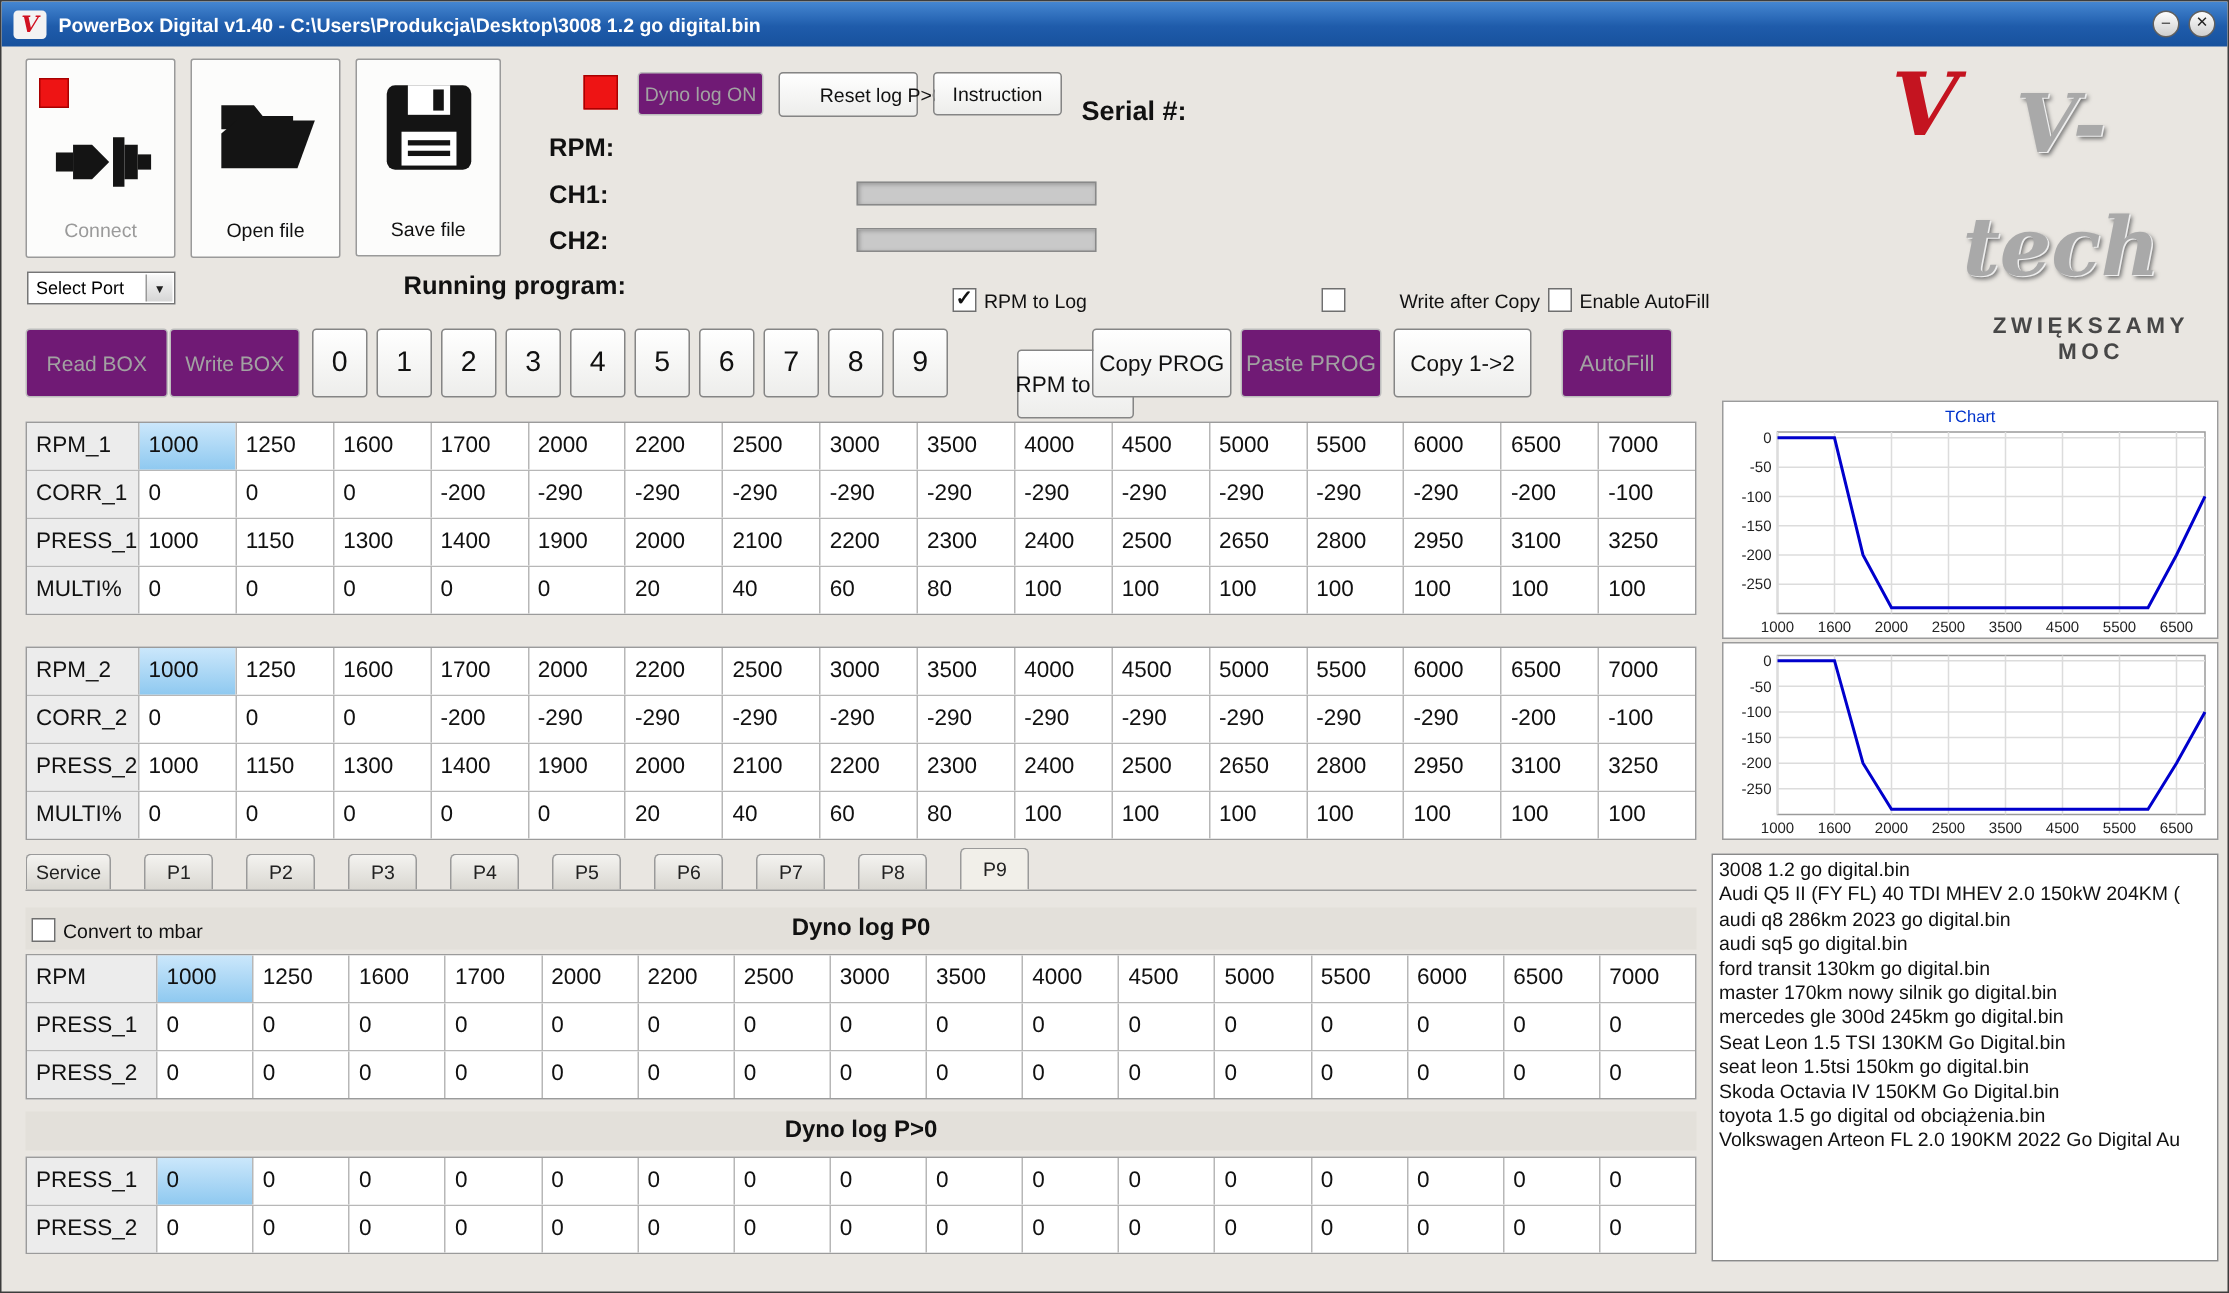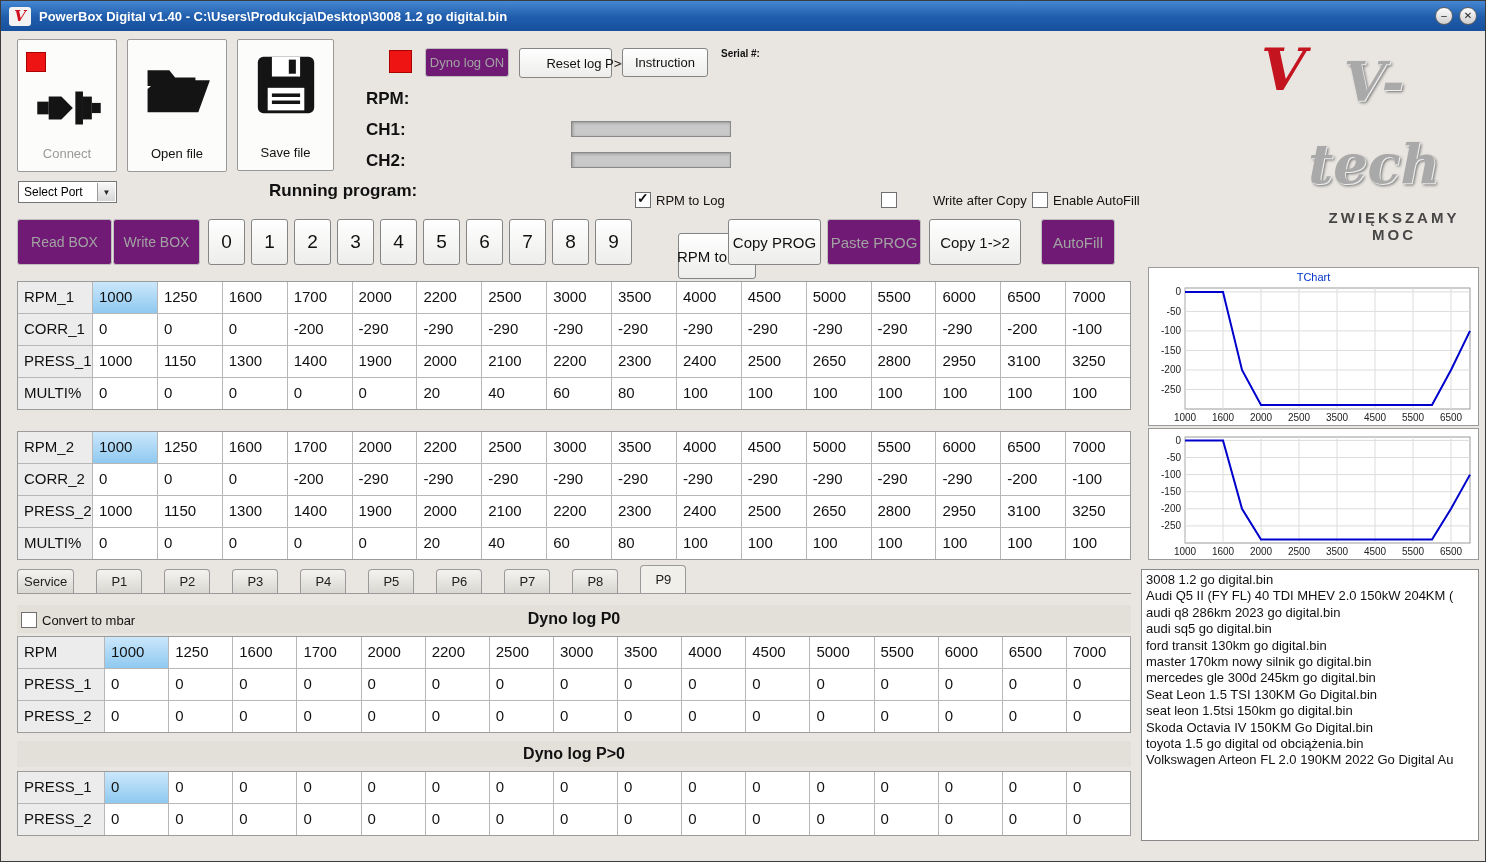--- a/index.html
+++ b/index.html
@@ -132,21 +132,21 @@
         <rect x="12" y="33" width="20" height="2.5" fill="#141414"></rect>
       </svg>
     </div>
     <div class="abs big-btn-label" style="left:0;right:0;bottom:10px;color:#111;">Save file</div>
   </div>
 
   <div class="abs red-ind" style="left:388px;top:49px;width:23px;height:23px;"></div>
   <div class="abs btn disabled" style="left:424px;top:47px;width:84px;height:29px;">Dyno log ON</div>
   <div class="abs btn" style="left:518px;top:47px;width:93px;height:30px;padding-left:44px;">Reset log P&gt;0</div>
   <div class="abs btn" style="left:621px;top:47px;width:86px;height:29px;">Instruction</div>
-  <div class="abs bold-label" style="left:720px;top:47px;font-size:10px;">Serial #:</div>
+  <div class="abs bold-label" style="left:720px;top:63px;font-size:18px;">Serial #:</div>
 
   <div class="abs bold-label" style="left:365px;top:88px;font-size:17px;">RPM:</div>
   <div class="abs bold-label" style="left:365px;top:119px;font-size:17px;">CH1:</div>
   <div class="abs bold-label" style="left:365px;top:150px;font-size:17px;">CH2:</div>
   <div class="abs pbar" style="left:570px;top:120px;width:160px;height:16px;"></div>
   <div class="abs pbar" style="left:570px;top:151px;width:160px;height:16px;"></div>
 
   <div class="abs bold-label" style="left:268px;top:180px;font-size:17px;">Running program:</div>
 
   <div class="abs combo" style="left:17px;top:180px;width:99px;height:22px;">

